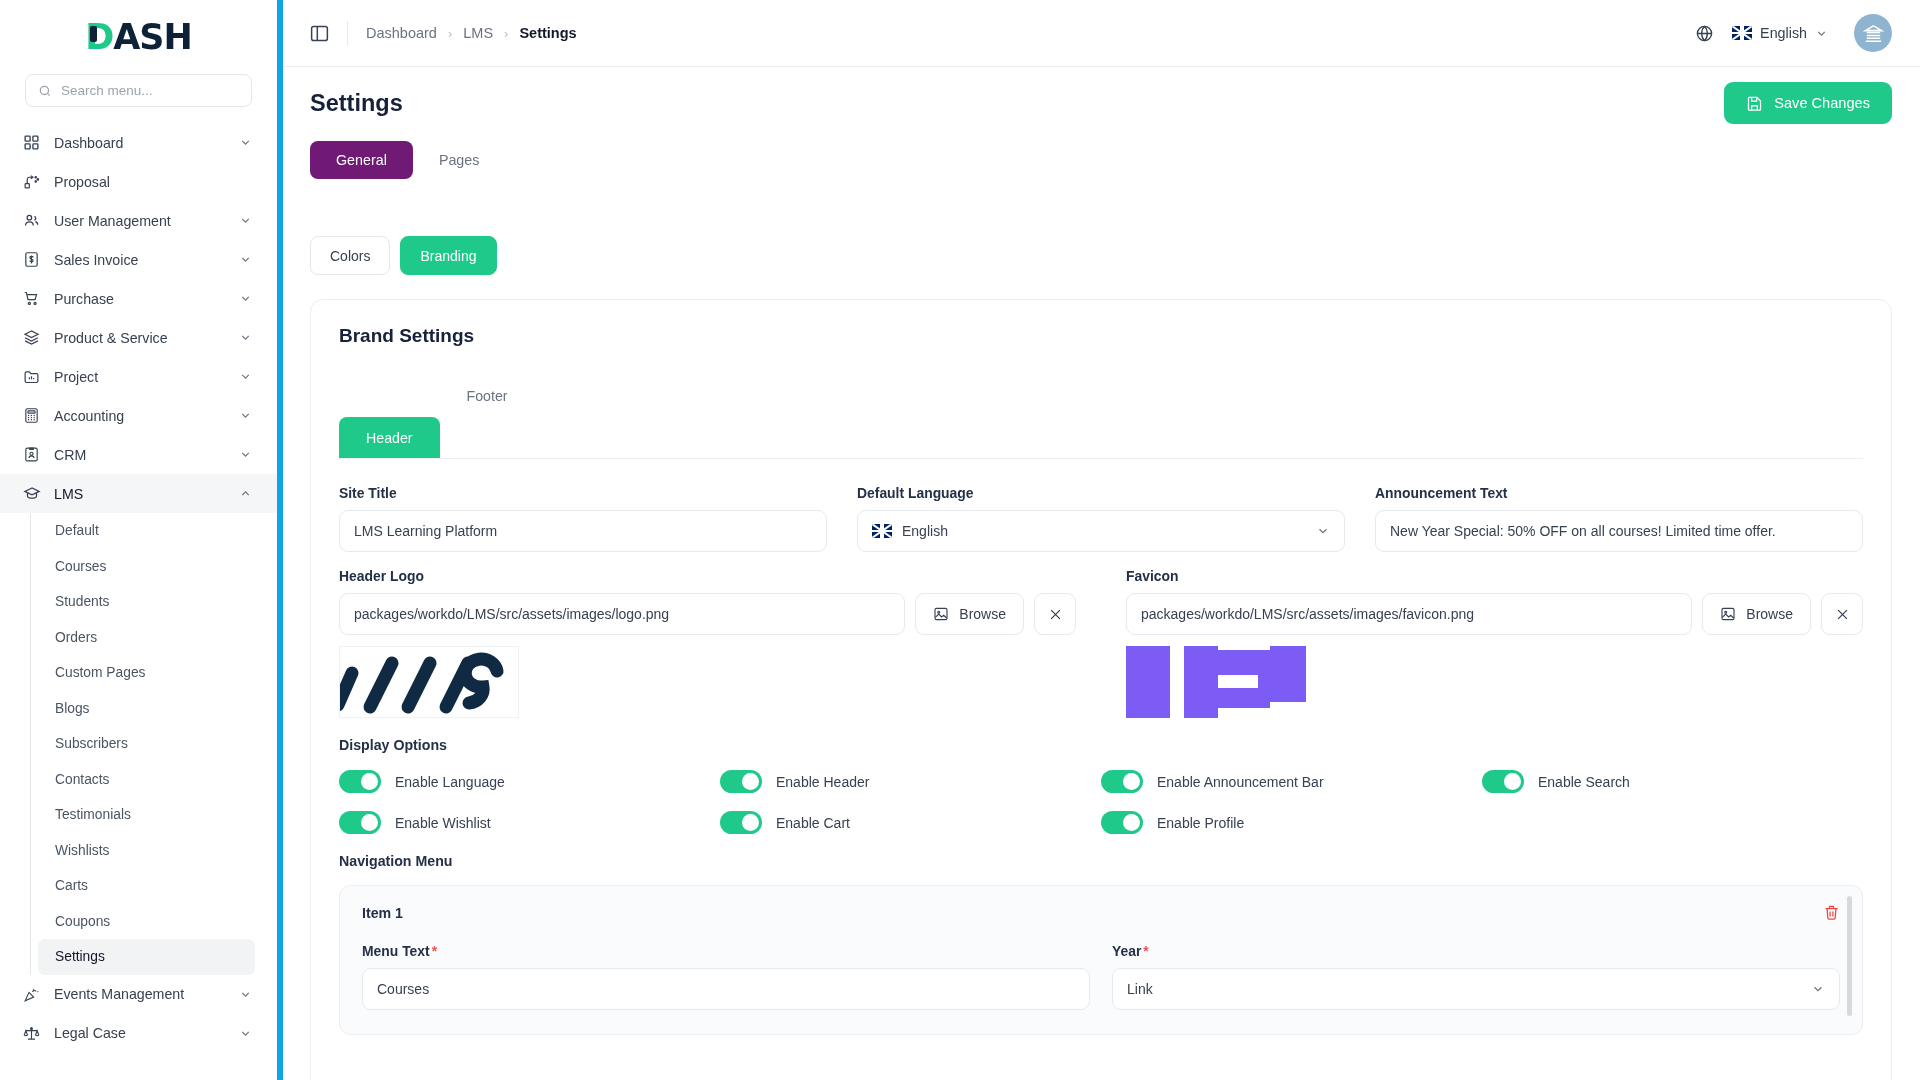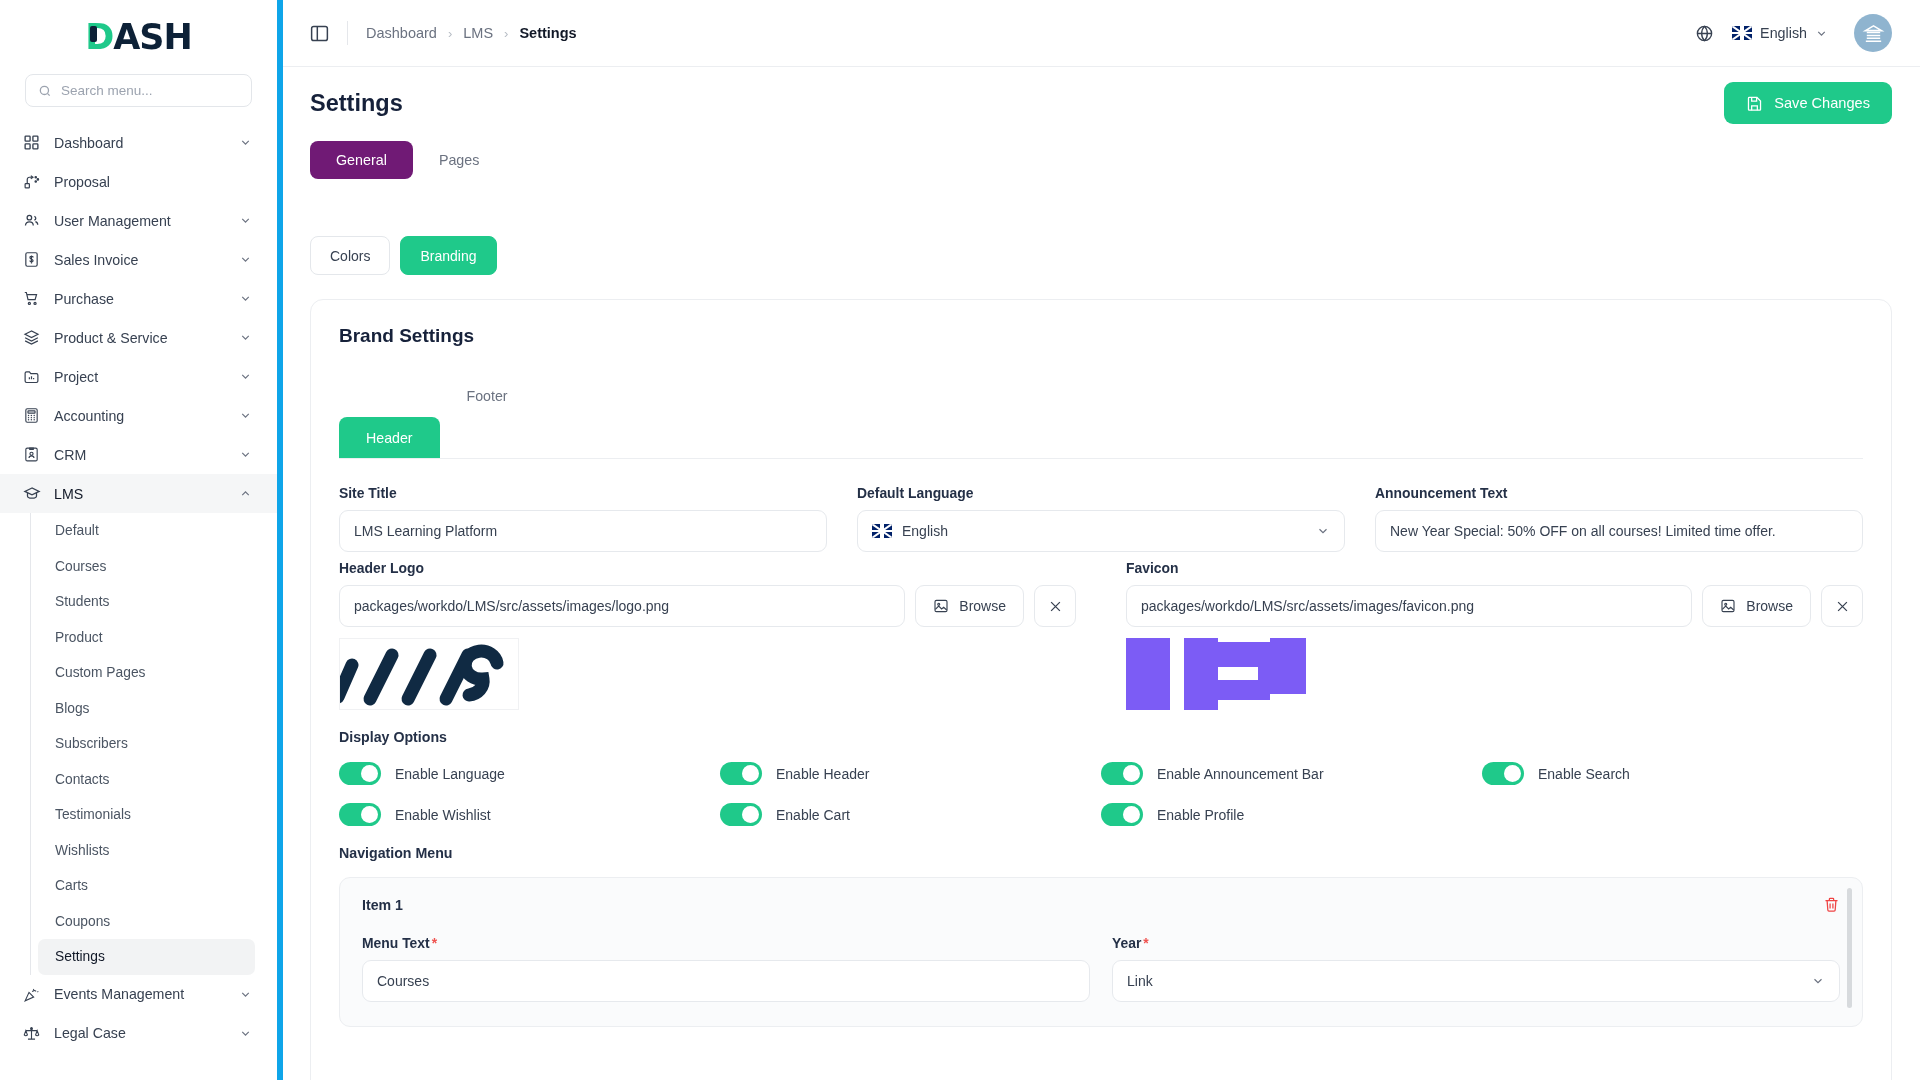--- a/index.html
+++ b/index.html
@@ -143,21 +143,21 @@
     padding: 0 14px; font-size: 14px; color: #374151; outline: none;
     background: #fff; font-family: "Liberation Sans", sans-serif;
   }
   .select-like {
     width: 100%; height: 42px; border: 1px solid #e6e9ed; border-radius: 9px;
     padding: 0 14px; font-size: 14px; color: #374151; background: #fff;
     display: flex; align-items: center; gap: 10px; cursor: pointer;
   }
   .select-like .caret { margin-left: auto; color: #6b7280; width: 14px; height: 14px; }
 
-  .file-grid { display: grid; grid-template-columns: 1fr 1fr; gap: 0 50px; margin-top: 8px; }
+  .file-grid { display: grid; grid-template-columns: 1fr 1fr; gap: 0 50px; margin-top: 16px; }
   .file-row { display: flex; gap: 10px; }
   .file-row .inp { flex: 1; }
   .btn-browse {
     height: 42px; padding: 0 17px; border: 1px solid #e6e9ed; border-radius: 9px;
     background: #fff; display: flex; align-items: center; gap: 10px;
     font-size: 14px; color: #374151; cursor: pointer; flex: none;
     font-family: "Liberation Sans", sans-serif;
   }
   .btn-x {
     width: 42px; height: 42px; border: 1px solid #e6e9ed; border-radius: 9px;
@@ -362,21 +362,21 @@
         <div class="sub-item">
             <span>Default</span>
           </div>
         <div class="sub-item">
             <span>Courses</span>
           </div>
         <div class="sub-item">
             <span>Students</span>
           </div>
         <div class="sub-item">
-            <span>Product</span>
+            <span>Orders</span>
           </div>
         <div class="sub-item">
             <span>Custom Pages</span>
           </div>
         <div class="sub-item">
             <span>Blogs</span>
           </div>
         <div class="sub-item">
             <span>Subscribers</span>
           </div>

